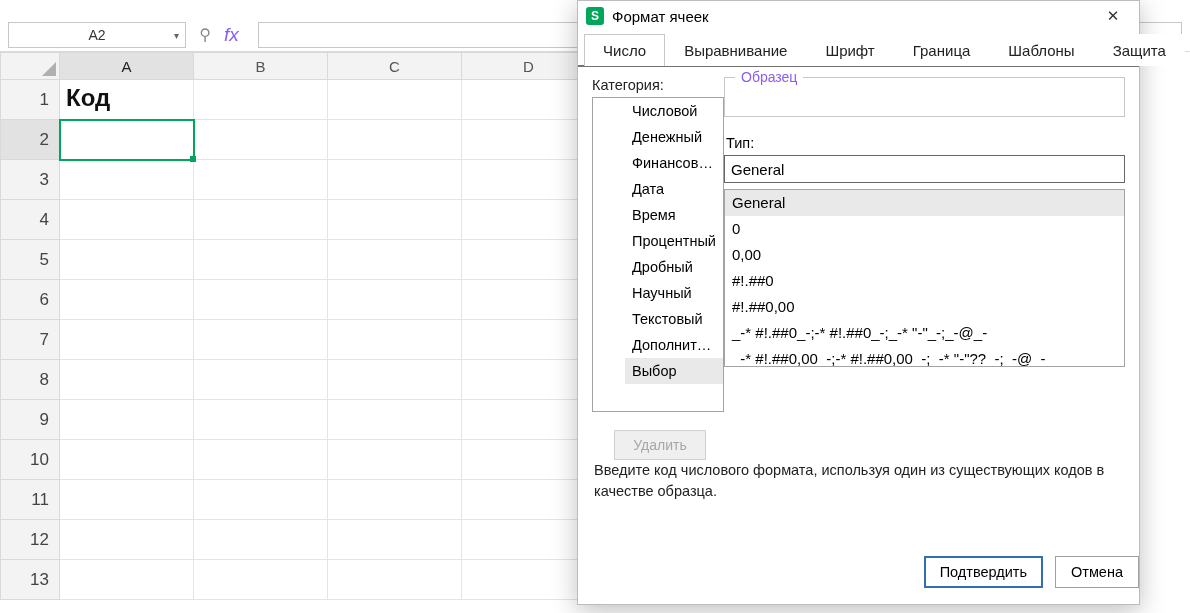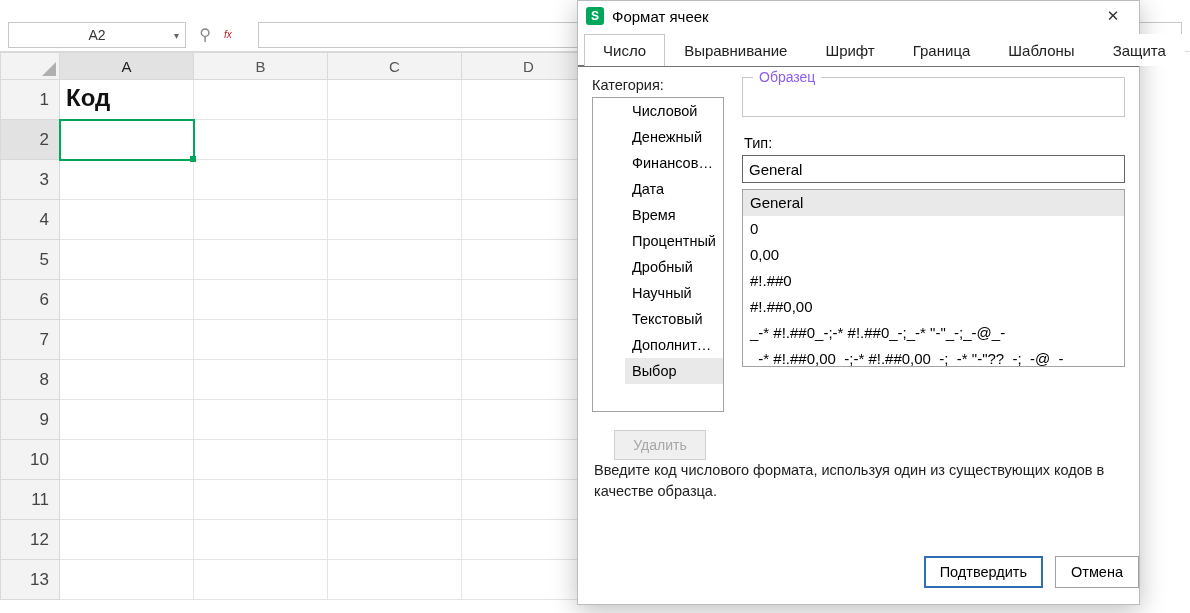--- a/index.html
+++ b/index.html
@@ -38,21 +38,21 @@
     position: relative;
     font-size: 14px;
     color: #333;
     background:#fff;
   }
   .name-box .dd-arrow {
     position: absolute; right: 6px; top: 50%; transform: translateY(-50%);
     font-size: 10px; color:#666;
   }
   .zoom-icon { color:#888; font-size:16px; width:18px; text-align:center; }
-  .fx-label { font-style: italic; color:#b91c1c; font-size:10px; width:24px; }
+  .fx-label { font-style: italic; color:#8b5cf6; font-size:19px; width:24px; }
   .fx-input {
     flex:1;
     height:26px;
     border:1px solid #c7c7c7;
     background:#fff;
   }
 
   .grid {
     display: grid;
     grid-template-columns: 60px 134px 134px 134px 134px 134px 134px 134px 134px;
@@ -155,21 +155,20 @@
   .tab.active {
     border-color:#c7c7c7;
     background:#fff;
     font-weight:400;
   }
 
   .dlg-body {
     flex:1;
     padding:10px 14px 0 14px;
     display:flex;
-    gap:18px;
   }
   .left-col { width:132px; display:flex; flex-direction:column; }
   .lbl { font-size:14.5px; color:#222; margin-bottom:4px; }
   .cat-list {
     height:315px;
     border:1px solid #a3a3a3;
     overflow-y:scroll;
     font-size:14.5px;
     padding-left:32px;
   }

